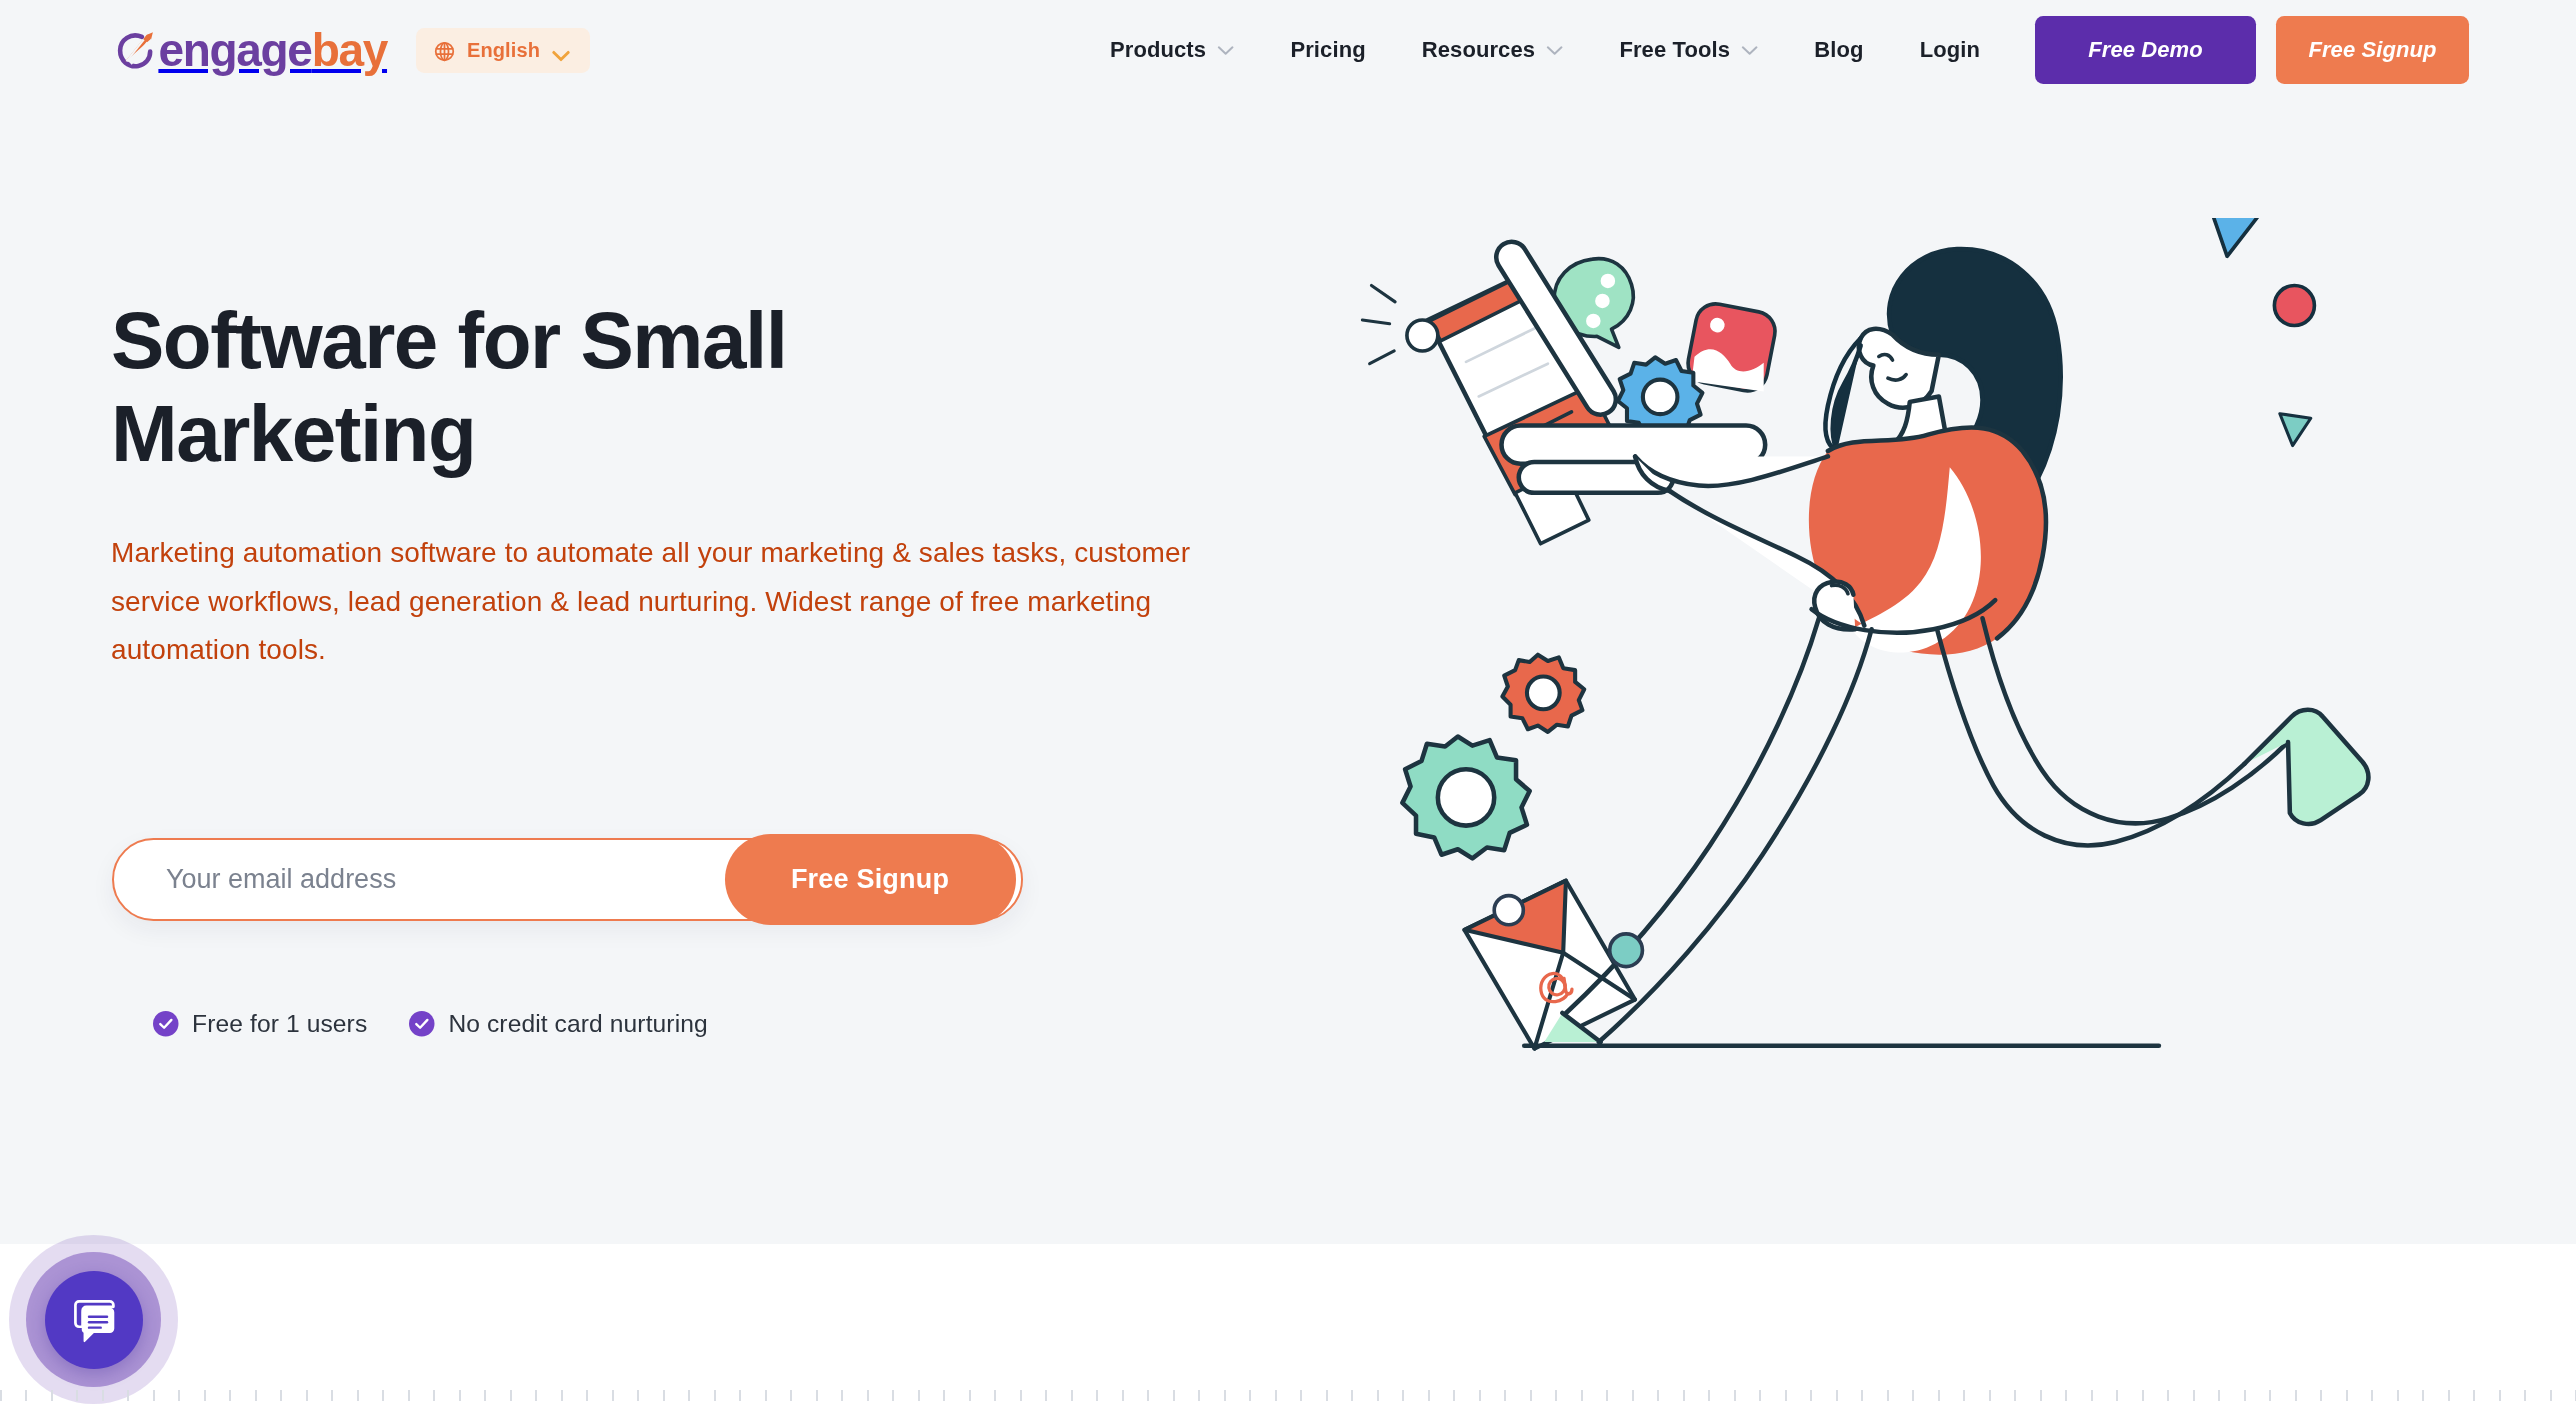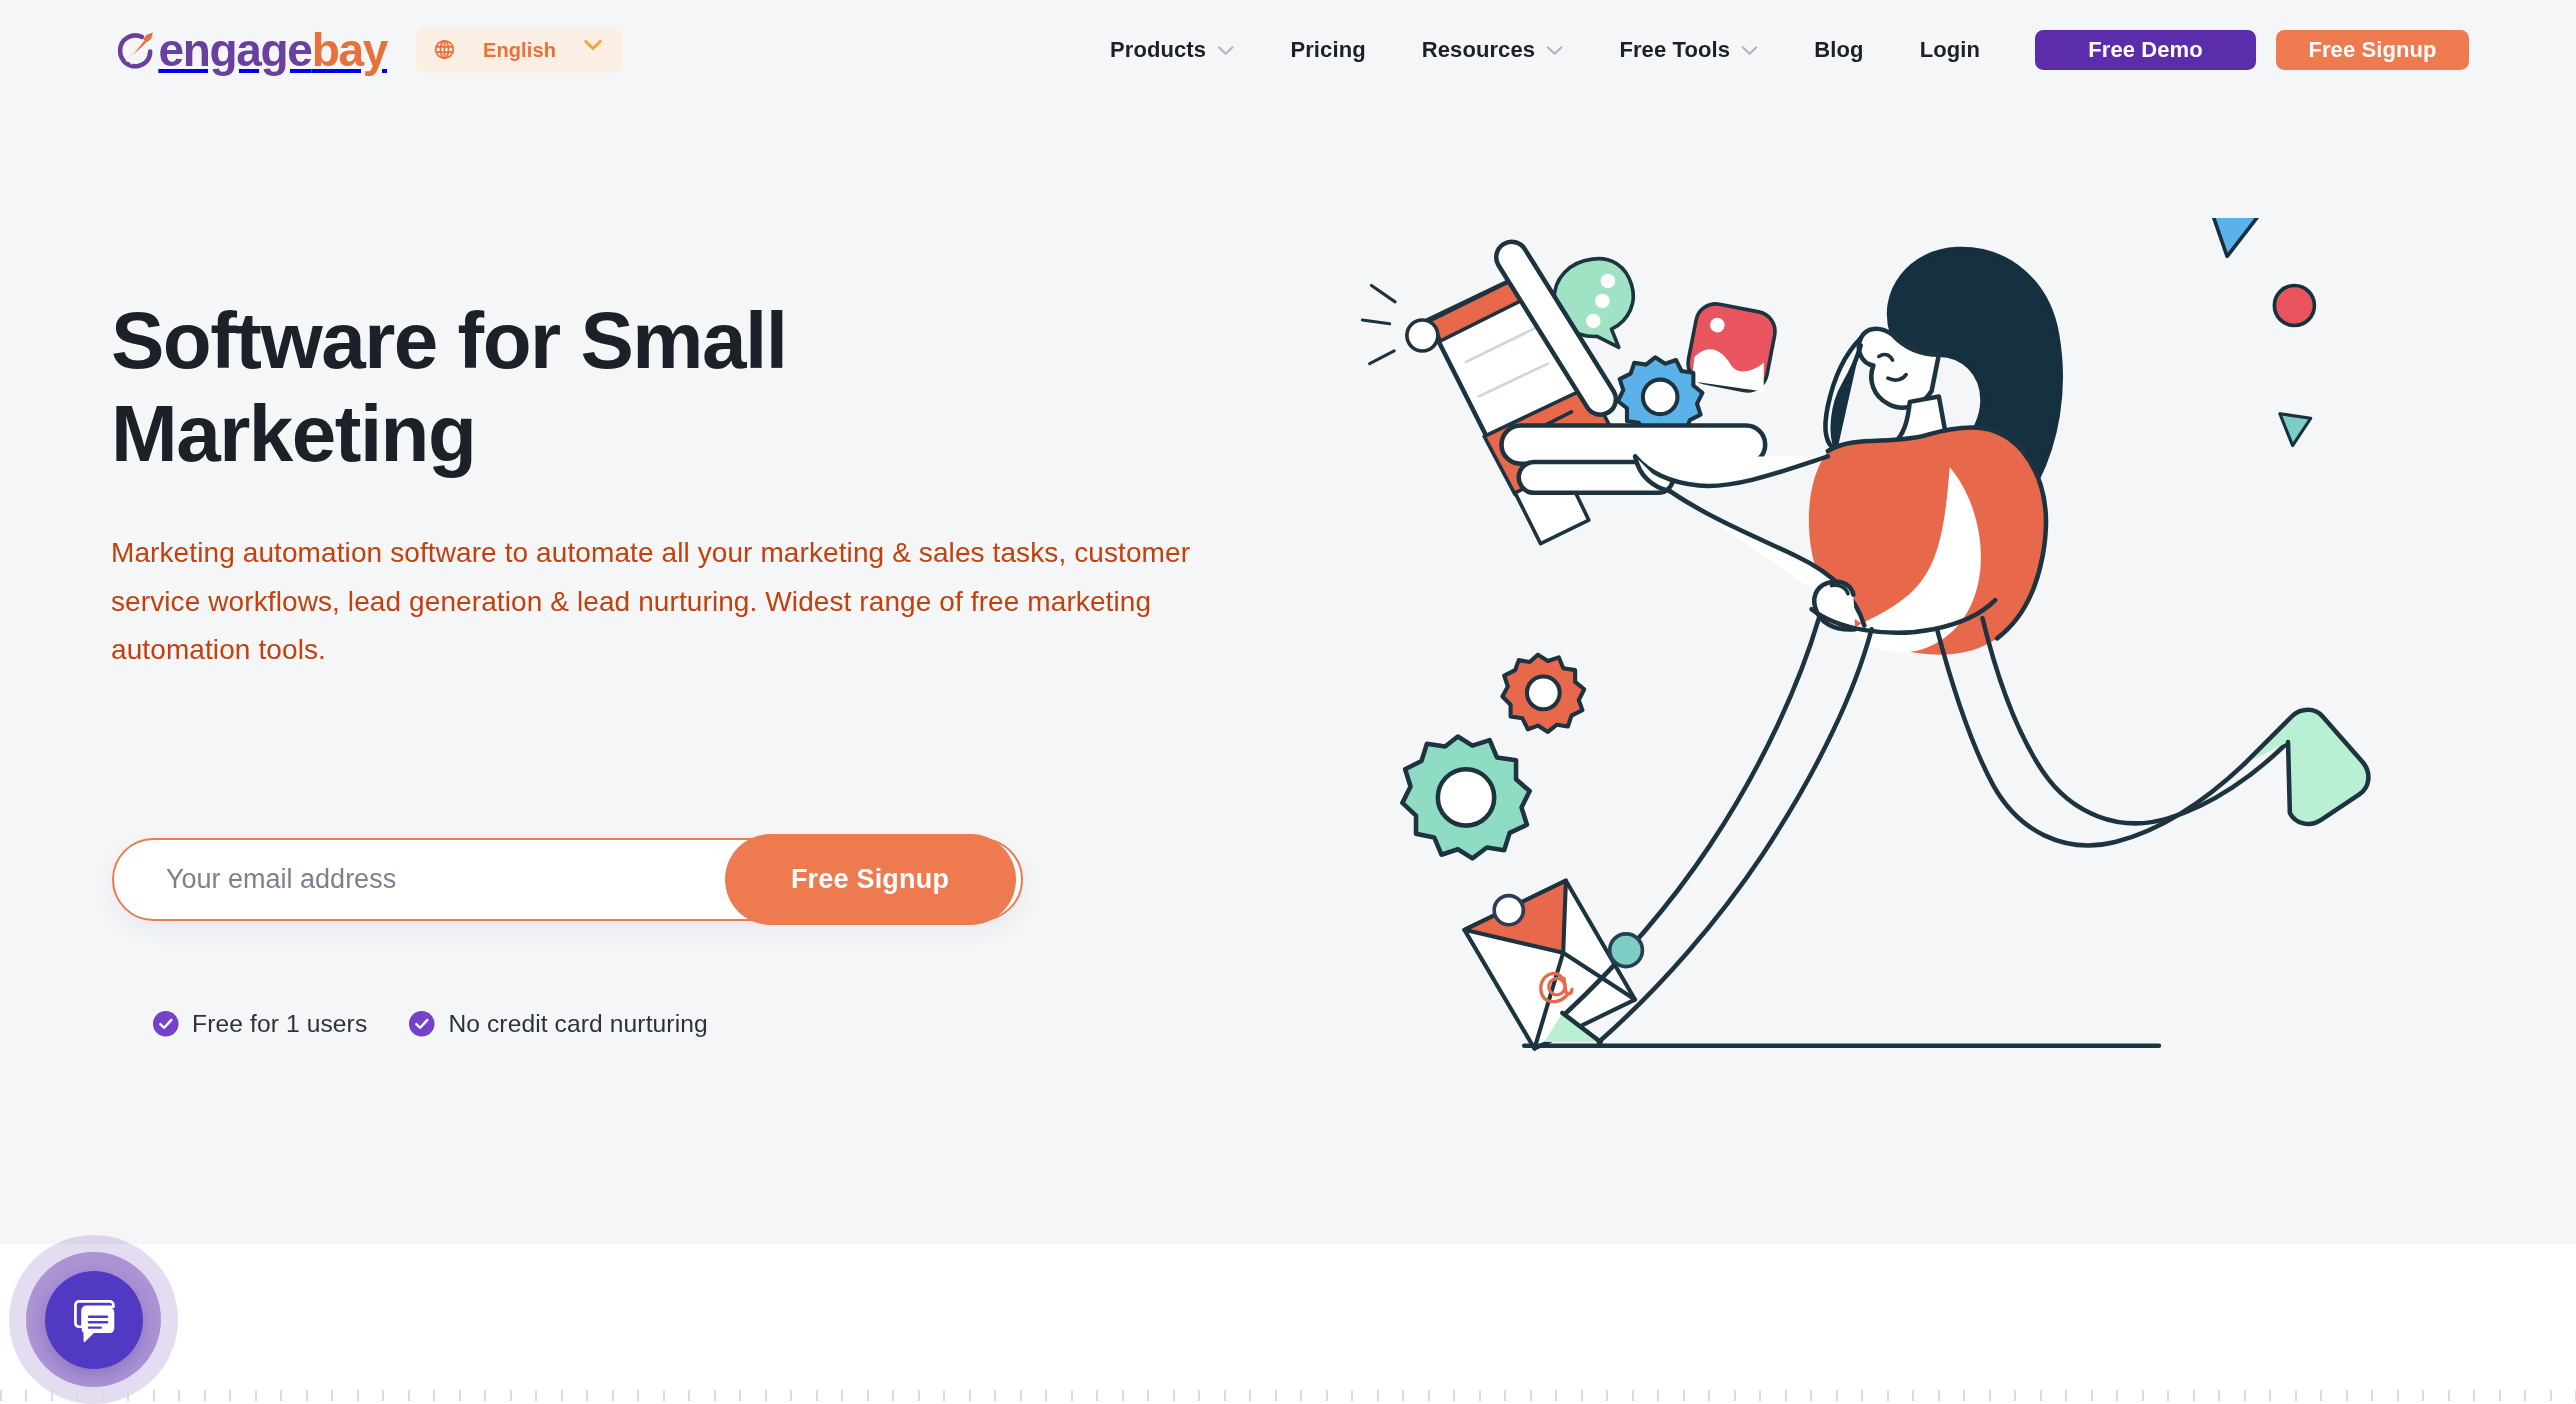--- a/index.html
+++ b/index.html
@@ -61,22 +61,22 @@
     letter-spacing: -1.3px;
     line-height: 1;
     margin-left: -3.6px;
     white-space: nowrap;
   }
   .logo-word .w1 { color: #6b3fa0; }
   .logo-word .w2 { color: #e8703a; }
 
   .lang-btn {
     display: flex;
-    align-items: flex-start;
-    gap: 28px;
+    align-items: flex-end;
+    gap: 12px;
     background: #fbeee2;
     border: none;
     border-radius: 8.2px;
     padding: 11px 20px 11px 18px;
     cursor: pointer;
     height: 45px;
   }
   .lang-btn .globe { width: 21px; height: 21px; display:block; }
   .lang-label {
     color: #e8703a;
@@ -112,21 +112,22 @@
     border-radius: 8.2px;
     font-size: 22px;
     font-weight: 700;
     color: #ffffff;
     cursor: pointer;
     white-space: nowrap;
     letter-spacing: 0.1px;
     display: flex;
     align-items: center;
     justify-content: center;
-    height: 40px;
+    height: 68px;
+    font-style: italic;
   }
   .btn-demo { background: #5c2dab; width: 221px; margin-left: 27px; }
   .btn-signup-top { background: #ee7b4f; width: 193px; margin-left: 20px; }
 
   
   .hero-inner {
     position: absolute;
     left: 0; top: 100px;
     width: 2576px;
     height: 1144px;

